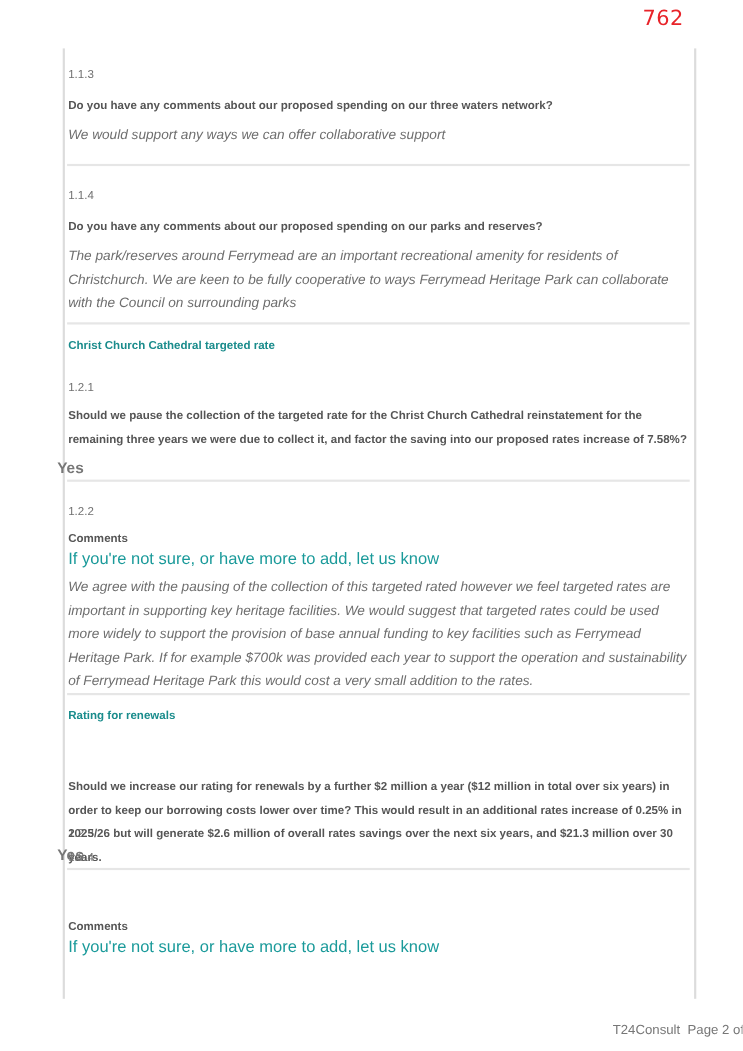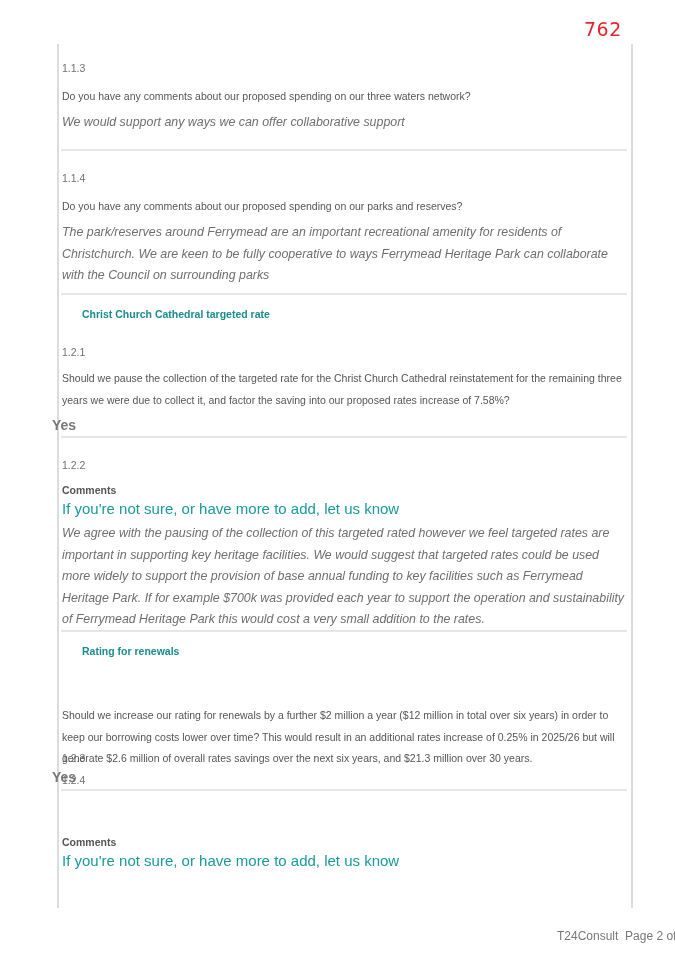--- a/index.html
+++ b/index.html
@@ -10,21 +10,21 @@
     body {
       width: 675px;
       height: 955px;
       position: relative;
       overflow: hidden;
       font-family: "Liberation Sans", sans-serif;
       color: #555555;
     }
     .page-number {
       position: absolute;
-      top: 18px;
+      top: 6px;
       left: 584px;
       font-family: "DejaVu Sans", sans-serif;
       font-size: 19px;
       color: #e8242a;
       letter-spacing: 0.5px;
     }
     .frame {
       position: absolute;
       left: 57px;
       top: 44px;
@@ -37,21 +37,21 @@
       position: absolute;
       left: 62px;
       font-size: 10.5px;
       color: #707070;
     }
     .question {
       position: absolute;
       left: 62px;
       width: 568px;
       font-size: 10.5px;
-      font-weight: normal;
+      font-weight: bold;
       color: #555555;
       line-height: 21.5px;
     }
     .answer-italic {
       position: absolute;
       left: 62px;
       width: 568px;
       font-size: 12.4px;
       font-style: italic;
       color: #6e6e6e;
@@ -63,21 +63,20 @@
       font-size: 14px;
       color: #777777;
       font-weight: bold;
     }
     .section-heading {
       position: absolute;
       left: 62px;
       font-size: 10.5px;
       font-weight: bold;
       color: #1a8c8c;
-      margin-left: 20px;
     }
     .label {
       position: absolute;
       left: 62px;
       font-size: 10.5px;
       font-weight: bold;
       color: #555555;
     }
     .hint {
       position: absolute;

